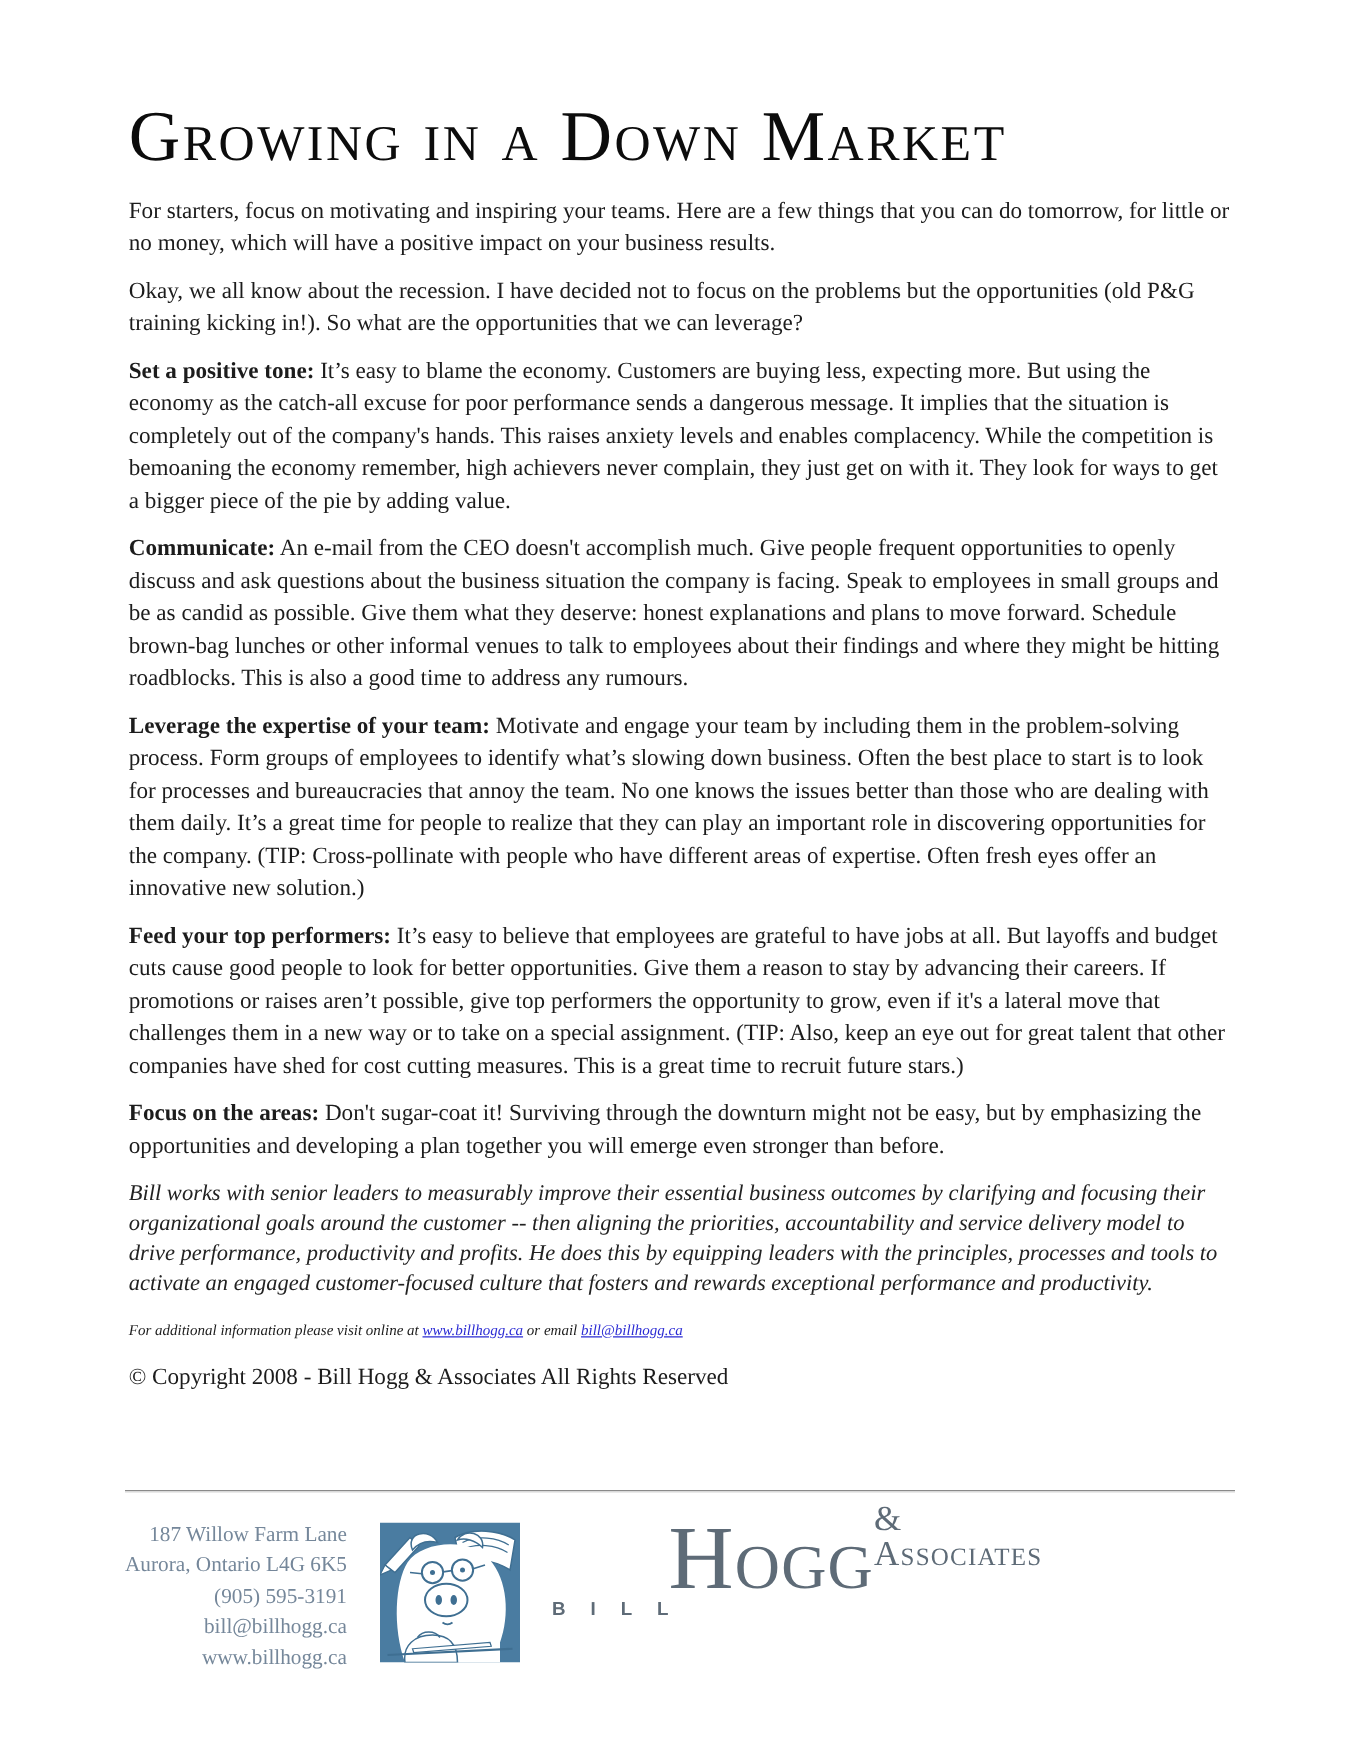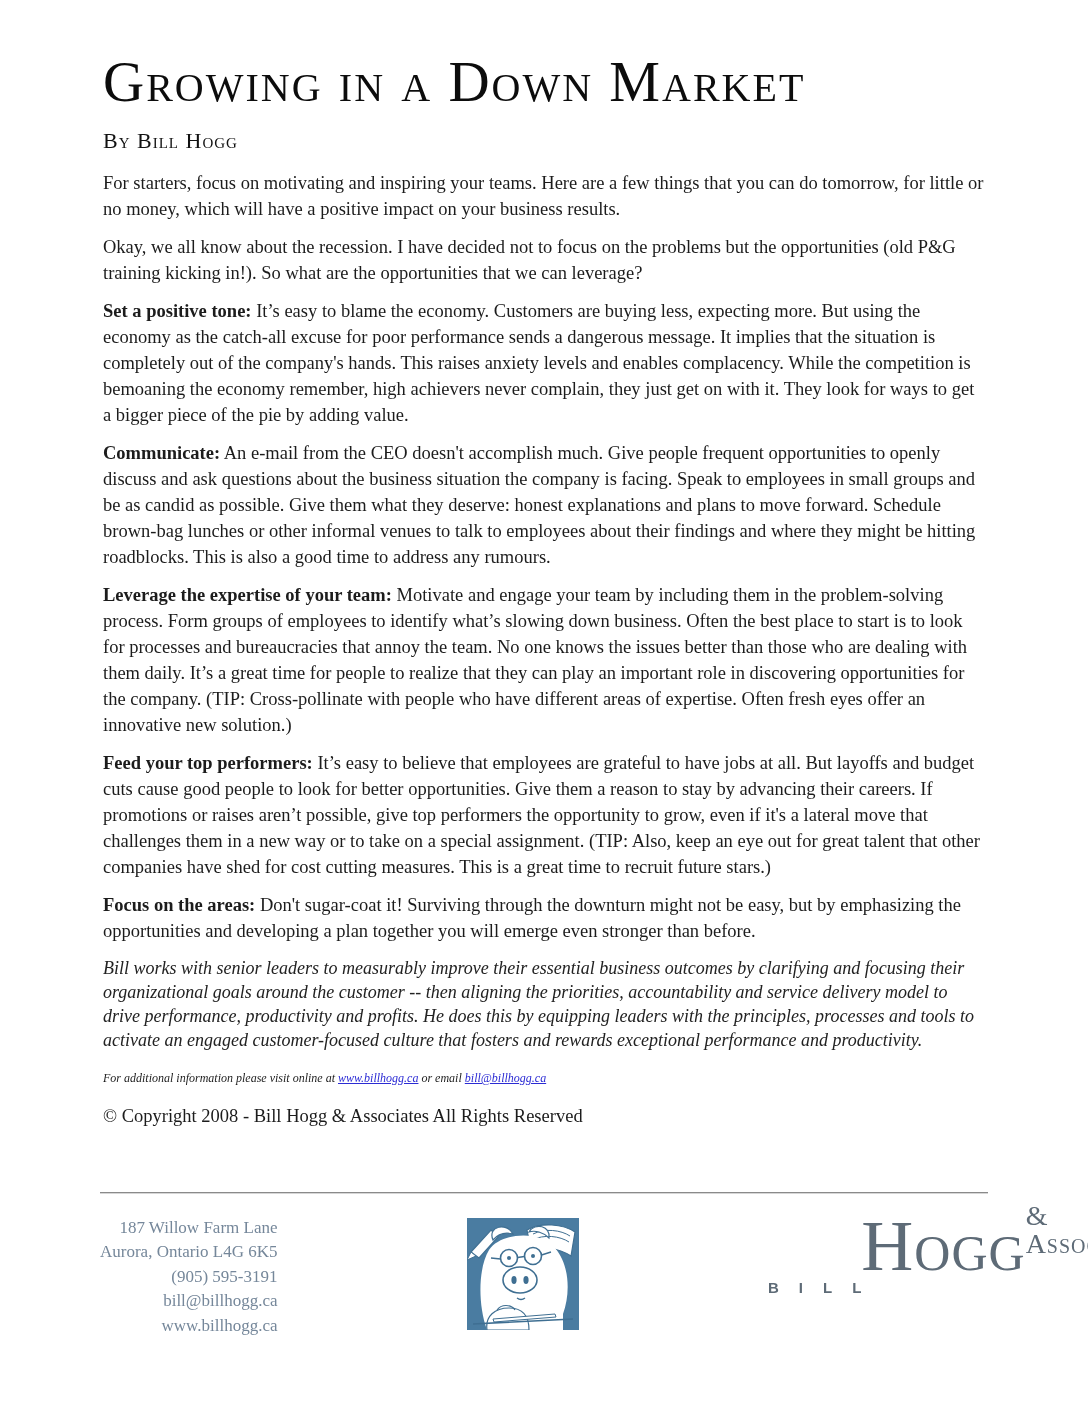--- a/index.html
+++ b/index.html
@@ -9,21 +9,21 @@
     height: 1408px;
     margin: 0 auto;
     background: #ffffff;
     overflow: hidden;
     display: flex;
     flex-direction: column;
     font-family: "Liberation Serif", serif;
     color: #1c1c1c;
   }
   .content {
-    padding: 52px 103px 0 103px;
+    padding: 80px 103px 0 103px;
   }
   .doc-title {
     font-family: "Liberation Serif", serif;
     font-variant: small-caps;
     font-weight: normal;
     font-size: 57px;
     letter-spacing: 2px;
     color: #0c0c0c;
     line-height: 1.05;
     margin-bottom: 16px;
@@ -71,21 +71,21 @@
     padding: 0 100px 70px 100px;
   }
   .footer-divider {
     height: 2px;
     border-top: 1px solid #8a8a8a;
     border-bottom: 1px solid #d6d6d6;
     margin-bottom: 16px;
   }
   .footer-row {
     display: flex;
-    justify-content: space-between;
+    justify-content: flex-start;
     align-items: flex-start;
     gap: 26px;
   }
   .address-block {
     text-align: right;
     color: var(--address-text, #75879a);
     font-size: 17px;
     line-height: 24.5px;
     padding-top: 6px;
   }
@@ -128,21 +128,20 @@
     color: var(--logo-text, #5e6b77);
   }
 </style>
 </head>
 <body>
 
 <div class="page">
   <div class="content">
 
     <h1 class="doc-title">Growing in a Down Market</h1>
-    <div class="byline">By Bill Hogg</div>
 
     <p class="para"><span class="lead"></span><span>For starters, focus on motivating and inspiring your teams. Here are a few things that you can do tomorrow, for little or no money, which will have a positive impact on your business results.</span></p>
 
     <p class="para"><span class="lead"></span><span>Okay, we all know about the recession. I have decided not to focus on the problems but the opportunities (old P&amp;G training kicking in!). So what are the opportunities that we can leverage?</span></p>
 
     <p class="para"><span class="lead">Set a positive tone:</span><span> It’s easy to blame the economy. Customers are buying less, expecting more. But using the economy as the catch-all excuse for poor performance sends a dangerous message. It implies that the situation is completely out of the company's hands. This raises anxiety levels and enables complacency. While the competition is bemoaning the economy remember, high achievers never complain, they just get on with it. They look for ways to get a bigger piece of the pie by adding value.</span></p>
 
     <p class="para"><span class="lead">Communicate:</span><span> An e-mail from the CEO doesn't accomplish much. Give people frequent opportunities to openly discuss and ask questions about the business situation the company is facing. Speak to employees in small groups and be as candid as possible. Give them what they deserve: honest explanations and plans to move forward. Schedule brown-bag lunches or other informal venues to talk to employees about their findings and where they might be hitting roadblocks. This is also a good time to address any rumours.</span></p>
 
     <p class="para"><span class="lead">Leverage the expertise of your team:</span><span> Motivate and engage your team by including them in the problem-solving process. Form groups of employees to identify what’s slowing down business. Often the best place to start is to look for processes and bureaucracies that annoy the team. No one knows the issues better than those who are dealing with them daily. It’s a great time for people to realize that they can play an important role in discovering opportunities for the company. (TIP: Cross-pollinate with people who have different areas of expertise. Often fresh eyes offer an innovative new solution.)</span></p>

